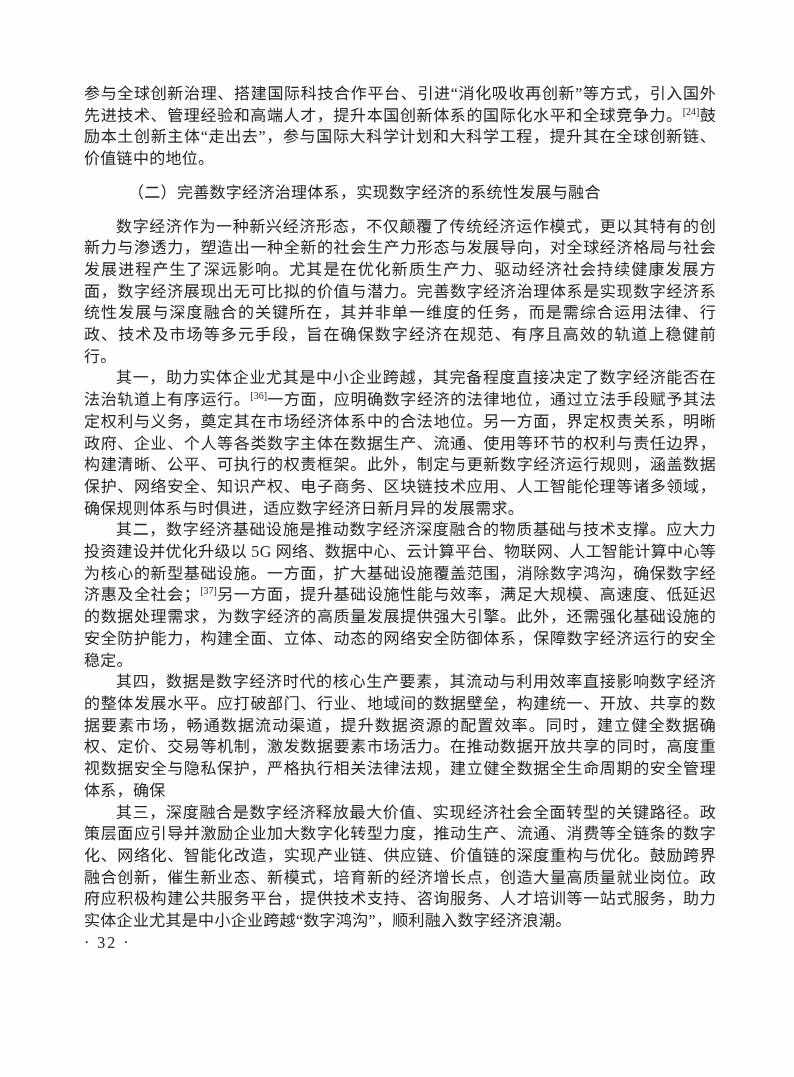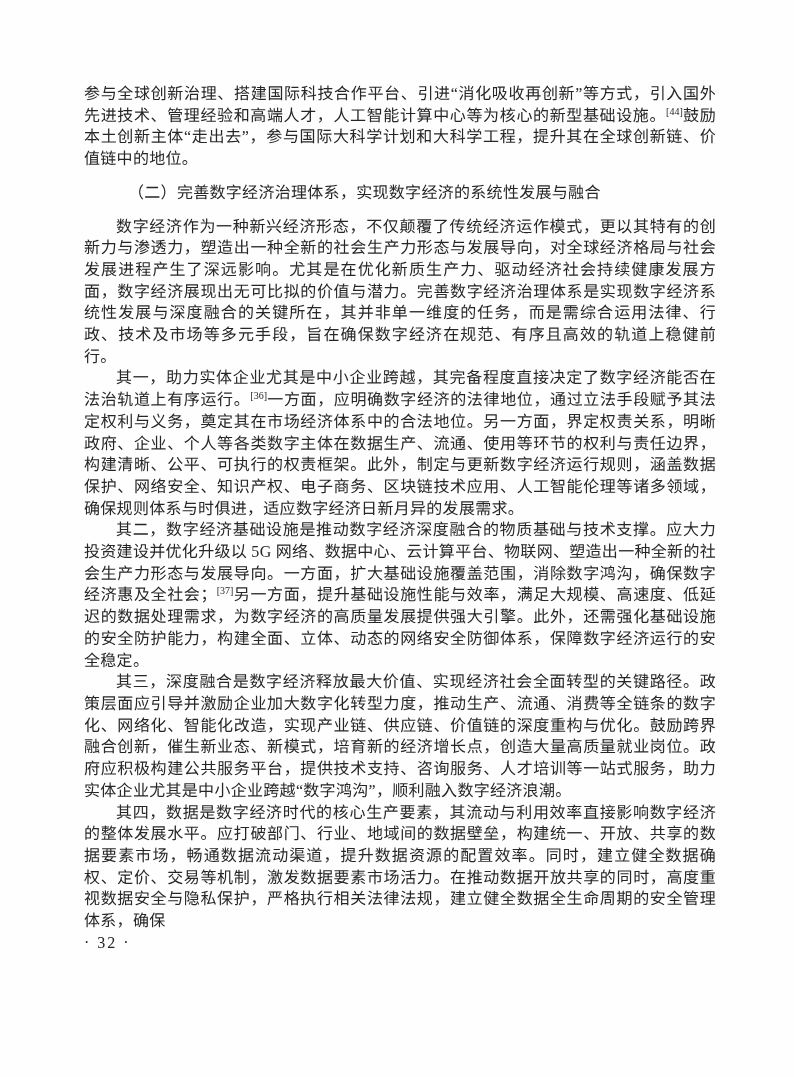--- a/index.html
+++ b/index.html
@@ -57,33 +57,33 @@
   .page-number {
     letter-spacing: 2px;
   }
 </style>
 </head>
 <body>
 
 <div class="scan-page">
   <article class="text-column">
 
-    <p class="para continuation"><span>参与全球创新治理、搭建国际科技合作平台、引进“消化吸收再创新”等方式，引入国外先进技术、管理经验和高端人才，人工智能计算中心等为核心的新型基础设施。</span><sup class="fn">[44]</sup><span>鼓励本土创新主体“走出去”，参与国际大科学计划和大科学工程，提升其在全球创新链、价值链中的地位。</span></p>
+    <p class="para continuation"><span>参与全球创新治理、搭建国际科技合作平台、引进“消化吸收再创新”等方式，引入国外先进技术、管理经验和高端人才，提升本国创新体系的国际化水平和全球竞争力。</span><sup class="fn">[24]</sup><span>鼓励本土创新主体“走出去”，参与国际大科学计划和大科学工程，提升其在全球创新链、价值链中的地位。</span></p>
 
 
     <h2 class="subsection-heading">（二）完善数字经济治理体系，实现数字经济的系统性发展与融合</h2>
 
     <p class="para"><span>数字经济作为一种新兴经济形态，不仅颠覆了传统经济运作模式，更以其特有的创新力与渗透力，塑造出一种全新的社会生产力形态与发展导向，对全球经济格局与社会发展进程产生了深远影响。尤其是在优化新质生产力、驱动经济社会持续健康发展方面，数字经济展现出无可比拟的价值与潜力。完善数字经济治理体系是实现数字经济系统性发展与深度融合的关键所在，其并非单一维度的任务，而是需综合运用法律、行政、技术及市场等多元手段，旨在确保数字经济在规范、有序且高效的轨道上稳健前行。</span></p>
 
     <p class="para"><span>其一，助力实体企业尤其是中小企业跨越，其完备程度直接决定了数字经济能否在法治轨道上有序运行。</span><sup class="fn">[36]</sup><span>一方面，应明确数字经济的法律地位，通过立法手段赋予其法定权利与义务，奠定其在市场经济体系中的合法地位。另一方面，界定权责关系，明晰政府、企业、个人等各类数字主体在数据生产、流通、使用等环节的权利与责任边界，构建清晰、公平、可执行的权责框架。此外，制定与更新数字经济运行规则，涵盖数据保护、网络安全、知识产权、电子商务、区块链技术应用、人工智能伦理等诸多领域，确保规则体系与时俱进，适应数字经济日新月异的发展需求。</span></p>
 
-    <p class="para"><span>其二，数字经济基础设施是推动数字经济深度融合的物质基础与技术支撑。应大力投资建设并优化升级以 5G 网络、数据中心、云计算平台、物联网、塑造出一种全新的社会生产力形态与发展导向。一方面，扩大基础设施覆盖范围，消除数字鸿沟，确保数字经济惠及全社会；</span><sup class="fn">[37]</sup><span>另一方面，提升基础设施性能与效率，满足大规模、高速度、低延迟的数据处理需求，为数字经济的高质量发展提供强大引擎。此外，还需强化基础设施的安全防护能力，构建全面、立体、动态的网络安全防御体系，保障数字经济运行的安全稳定。</span></p>
+    <p class="para"><span>其二，数字经济基础设施是推动数字经济深度融合的物质基础与技术支撑。应大力投资建设并优化升级以 5G 网络、数据中心、云计算平台、物联网、人工智能计算中心等为核心的新型基础设施。一方面，扩大基础设施覆盖范围，消除数字鸿沟，确保数字经济惠及全社会；</span><sup class="fn">[37]</sup><span>另一方面，提升基础设施性能与效率，满足大规模、高速度、低延迟的数据处理需求，为数字经济的高质量发展提供强大引擎。此外，还需强化基础设施的安全防护能力，构建全面、立体、动态的网络安全防御体系，保障数字经济运行的安全稳定。</span></p>
+
+    <p class="para"><span>其四，数据是数字经济时代的核心生产要素，其流动与利用效率直接影响数字经济的整体发展水平。应打破部门、行业、地域间的数据壁垒，构建统一、开放、共享的数据要素市场，畅通数据流动渠道，提升数据资源的配置效率。同时，建立健全数据确权、定价、交易等机制，激发数据要素市场活力。在推动数据开放共享的同时，高度重视数据安全与隐私保护，严格执行相关法律法规，建立健全数据全生命周期的安全管理体系，确保</span></p>
 
     <p class="para"><span>其三，深度融合是数字经济释放最大价值、实现经济社会全面转型的关键路径。政策层面应引导并激励企业加大数字化转型力度，推动生产、流通、消费等全链条的数字化、网络化、智能化改造，实现产业链、供应链、价值链的深度重构与优化。鼓励跨界融合创新，催生新业态、新模式，培育新的经济增长点，创造大量高质量就业岗位。政府应积极构建公共服务平台，提供技术支持、咨询服务、人才培训等一站式服务，助力实体企业尤其是中小企业跨越“数字鸿沟”，顺利融入数字经济浪潮。</span></p>
-
-    <p class="para"><span>其四，数据是数字经济时代的核心生产要素，其流动与利用效率直接影响数字经济的整体发展水平。应打破部门、行业、地域间的数据壁垒，构建统一、开放、共享的数据要素市场，畅通数据流动渠道，提升数据资源的配置效率。同时，建立健全数据确权、定价、交易等机制，激发数据要素市场活力。在推动数据开放共享的同时，高度重视数据安全与隐私保护，严格执行相关法律法规，建立健全数据全生命周期的安全管理体系，确保</span></p>
 
   </article>
 
   <footer class="page-footer">
     <span class="page-number">· 32 ·</span>
   </footer>
 </div>
 
 </body></html>

